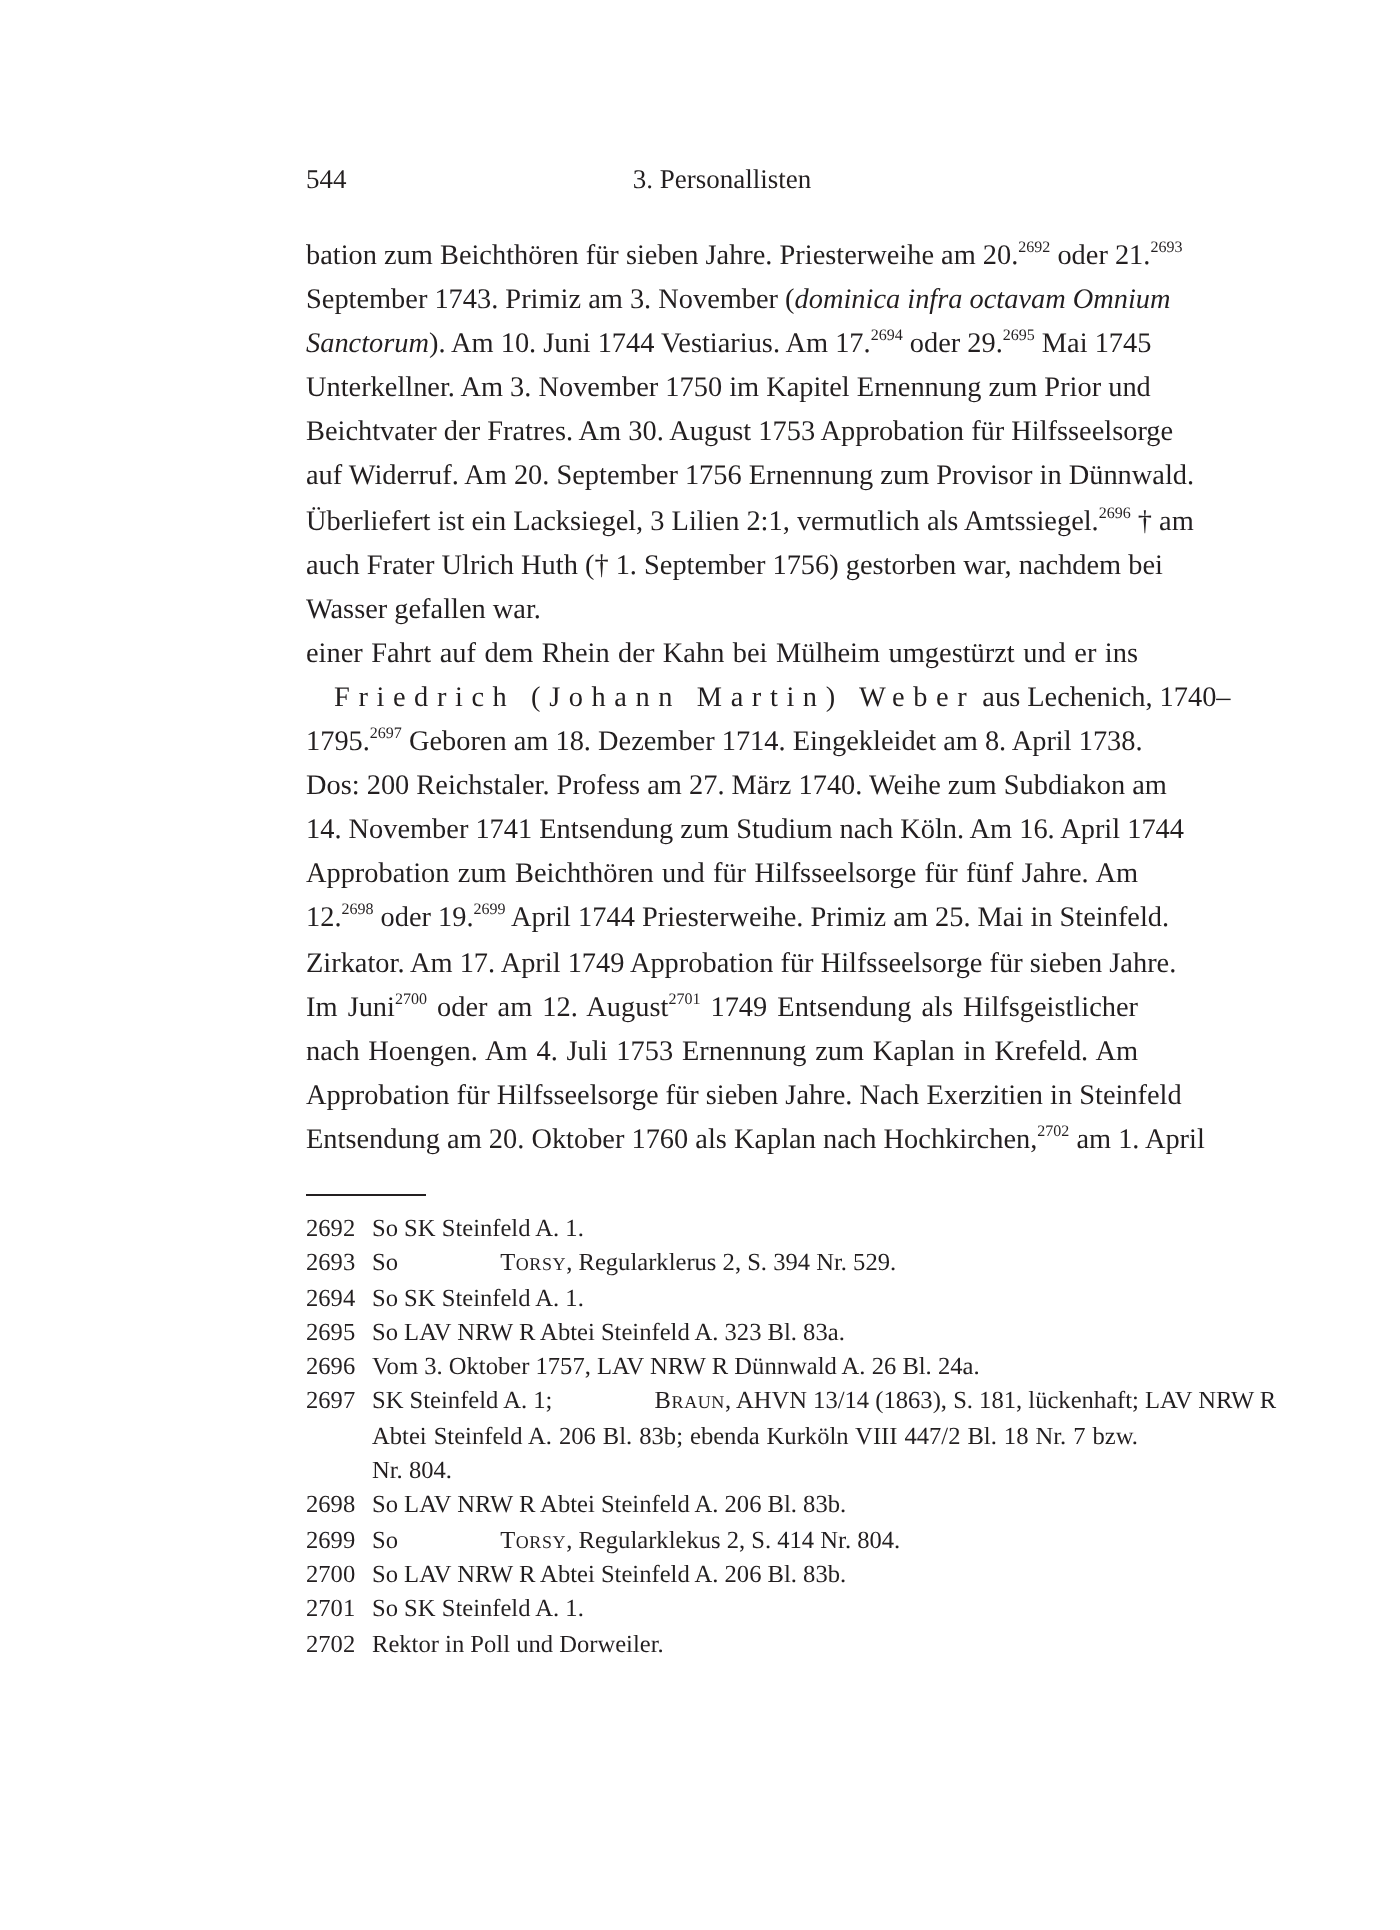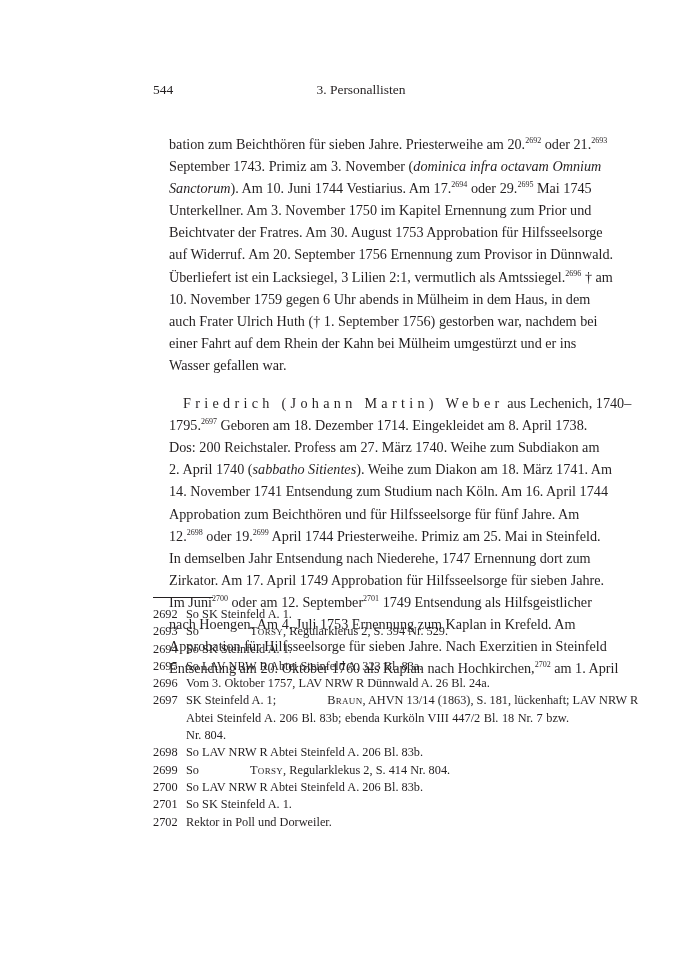--- a/index.html
+++ b/index.html
@@ -3,21 +3,21 @@
 <meta charset="utf-8">
 <style>
   html, body { margin: 0; padding: 0; background: #ffffff; }
   body { width: 700px; height: 965px; position: relative; overflow: hidden;
          font-family: "Liberation Serif", "DejaVu Serif", serif; color: #231f20; }
   .page { position: absolute; left: 153px; top: 0; width: 416px; }
   .header { position: absolute; top: 82px; left: 0; width: 416px; height: 18px; font-size: 13.5px; font-family: Liberation Serif, serif; }
   .page-number { position: absolute; left: 0; top: 0; }
   .running-head { position: absolute; left: 0; right: 0; top: 0; text-align: center; }
   .body-text { position: absolute; top: 117px; left: 0; width: 416px; font-size: 14.2px; line-height: 22.1px; }
-  .para { margin: 16px; text-align: justify; text-align-last: left; }
+  .para { margin: 0; text-align: justify; text-align-last: left; }
   .line { display: block; text-align: justify; text-align-last: justify; white-space: nowrap; height: 22.1px; }
   .line.last { text-align-last: left; }
   .line.indent { padding-left: 14px; }
   sup { font-size: 8px; line-height: 0; vertical-align: 6px; }
   i { font-style: italic; }
   .spaced { letter-spacing: 4.3px; }
   .sc { font-variant: small-caps; letter-spacing: 0.3px; margin-left: 48px; }
   .rule { position: absolute; top: 597px; left: 0; width: 60px; border-top: 1px solid #231f20; }
   .footnotes { position: absolute; top: 606px; left: 0; width: 416px; font-size: 12.3px; line-height: 17.3px; }
   .fn { position: relative; padding-left: 33px; }
@@ -36,37 +36,34 @@
 
   <div class="body-text">
     <div class="para">
       <span class="line"><span>bation zum Beichthören für sieben Jahre. Priesterweihe am 20.</span><sup>2692</sup><span> oder 21.</span><sup>2693</sup></span>
       <span class="line"><span>September 1743. Primiz am 3. November (</span><i>dominica infra octavam Omnium</i></span>
       <span class="line"><i>Sanctorum</i><span>). Am 10. Juni 1744 Vestiarius. Am 17.</span><sup>2694</sup><span> oder 29.</span><sup>2695</sup><span> Mai 1745</span></span>
       <span class="line">Unterkellner. Am 3. November 1750 im Kapitel Ernennung zum Prior und</span>
       <span class="line">Beichtvater der Fratres. Am 30. August 1753 Approbation für Hilfsseelsorge</span>
       <span class="line">auf Widerruf. Am 20. September 1756 Ernennung zum Provisor in Dünnwald.</span>
       <span class="line"><span>Überliefert ist ein Lacksiegel, 3 Lilien 2:1, vermutlich als Amtssiegel.</span><sup>2696</sup><span> † am</span></span>
-      <span class="line">10. November 1759 gegen 6 Uhr abends in Mülheim in dem Haus, in dem</span>
       <span class="line">auch Frater Ulrich Huth († 1. September 1756) gestorben war, nachdem bei</span>
+      <span class="line last">Wasser gefallen war.</span>
       <span class="line">einer Fahrt auf dem Rhein der Kahn bei Mülheim umgestürzt und er ins</span>
-      <span class="line last">Wasser gefallen war.</span>
     </div>
 
     <div class="para">
       <span class="line indent"><span class="spaced">Friedrich (Johann Martin) Weber</span><span> aus Lechenich, 1740–</span></span>
       <span class="line"><span>1795.</span><sup>2697</sup><span> Geboren am 18. Dezember 1714. Eingekleidet am 8. April 1738.</span></span>
       <span class="line">Dos: 200 Reichstaler. Profess am 27. März 1740. Weihe zum Subdiakon am</span>
-      <span class="line"><span>2. April 1740 (</span><i>sabbatho Sitientes</i><span>). Weihe zum Diakon am 18. März 1741. Am</span></span>
       <span class="line">14. November 1741 Entsendung zum Studium nach Köln. Am 16. April 1744</span>
       <span class="line">Approbation zum Beichthören und für Hilfsseelsorge für fünf Jahre. Am</span>
       <span class="line"><span>12.</span><sup>2698</sup><span> oder 19.</span><sup>2699</sup><span> April 1744 Priesterweihe. Primiz am 25. Mai in Steinfeld.</span></span>
-      <span class="line">In demselben Jahr Entsendung nach Niederehe, 1747 Ernennung dort zum</span>
       <span class="line">Zirkator. Am 17. April 1749 Approbation für Hilfsseelsorge für sieben Jahre.</span>
-      <span class="line"><span>Im Juni</span><sup>2700</sup><span> oder am 12. September</span><sup>2701</sup><span> 1749 Entsendung als Hilfsgeistlicher</span></span>
+      <span class="line"><span>Im Juni</span><sup>2700</sup><span> oder am 12. August</span><sup>2701</sup><span> 1749 Entsendung als Hilfsgeistlicher</span></span>
       <span class="line">nach Hoengen. Am 4. Juli 1753 Ernennung zum Kaplan in Krefeld. Am</span>
       <span class="line">Approbation für Hilfsseelsorge für sieben Jahre. Nach Exerzitien in Steinfeld</span>
       <span class="line"><span>Entsendung am 20. Oktober 1760 als Kaplan nach Hochkirchen,</span><sup>2702</sup><span> am 1. April</span></span>
     </div>
   </div>
 
   <div class="rule"></div>
 
   <div class="footnotes">
     <div class="fn">

